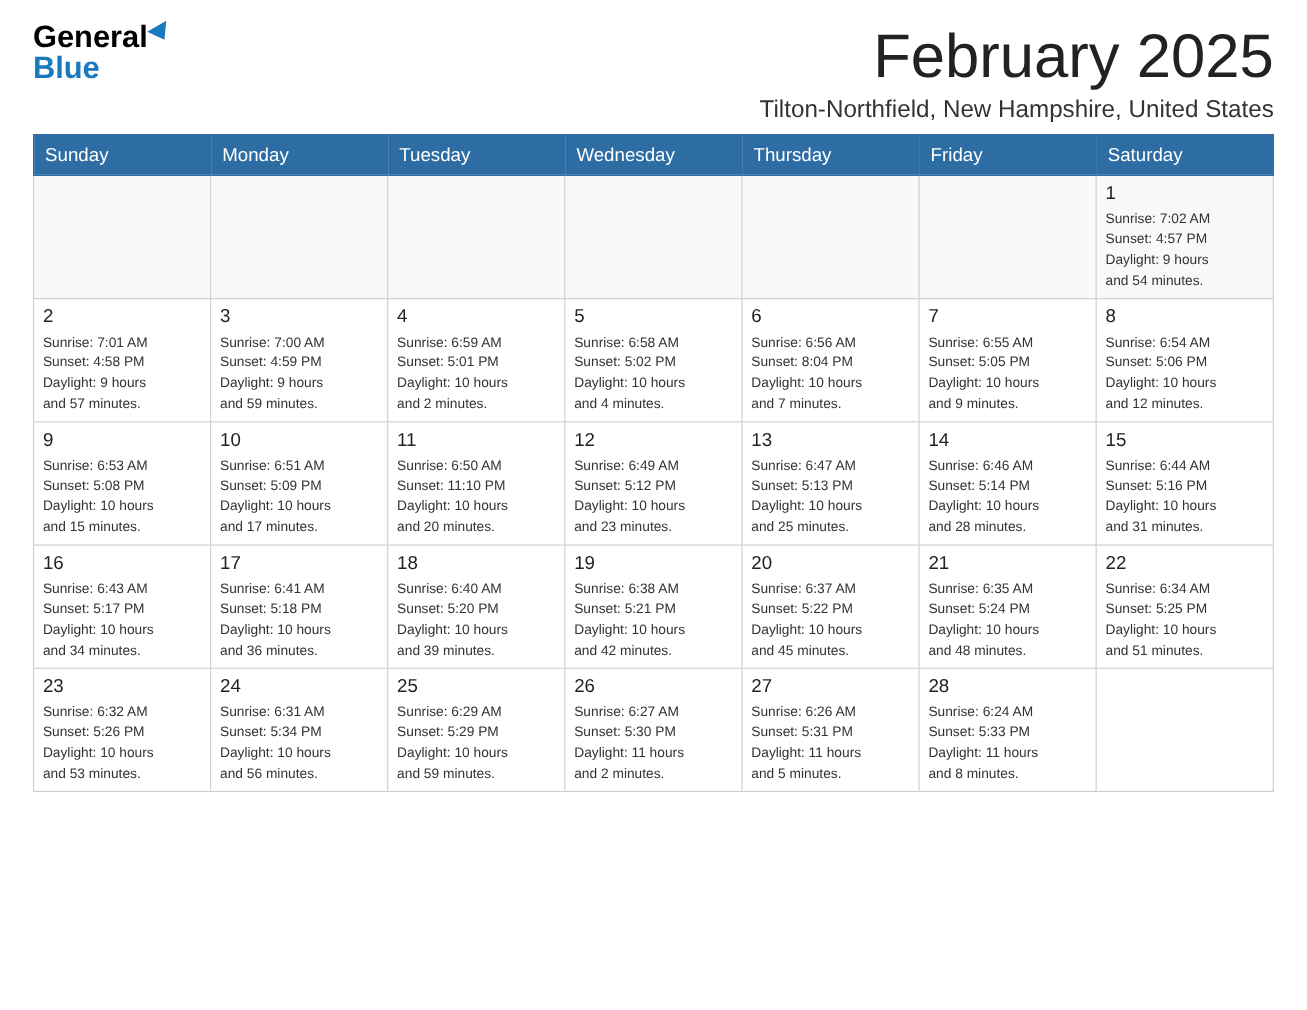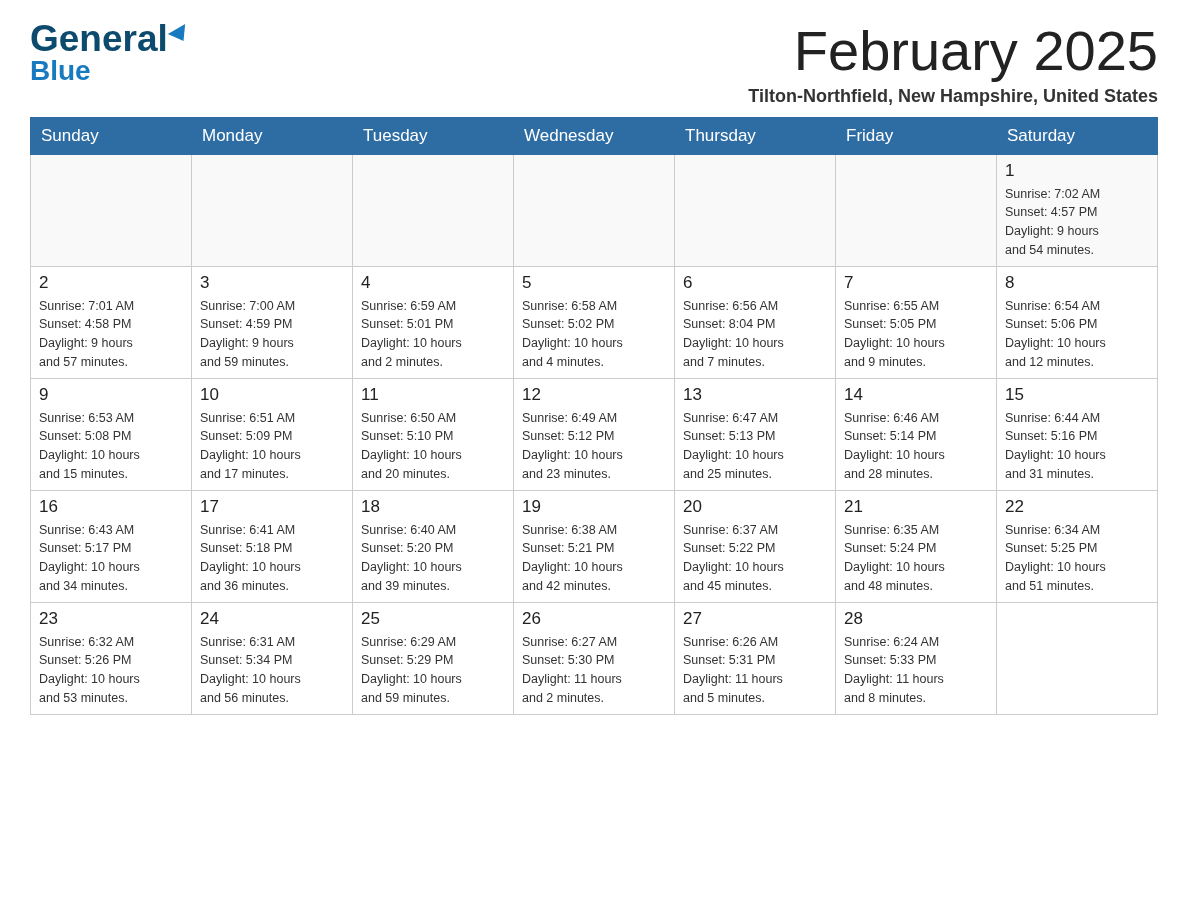--- a/index.html
+++ b/index.html
@@ -15,23 +15,23 @@
       justify-content: space-between;
       align-items: flex-start;
       margin-bottom: 10px;
     }
     .logo {
       display: flex;
       flex-direction: column;
       align-items: flex-start;
     }
     .logo-general {
-      font-size: 37px;
+      font-size: 28px;
       font-weight: bold;
-      color: #0c4a6e;
+      color: #000000;
       line-height: 1;
     }
     .logo-blue {
       font-size: 28px;
       font-weight: bold;
       color: #1a7abf;
       line-height: 1;
     }
     .logo-triangle {
       display: inline-block;
@@ -49,24 +49,23 @@
     .title-area {
       text-align: right;
     }
     .month-title {
       font-size: 56px;
       font-weight: normal;
       color: #222;
       line-height: 1.1;
     }
     .location-title {
-      font-size: 18px;
+      font-size: 22px;
       color: #333;
       margin-top: 4px;
-      font-weight: bold;
     }
     .calendar {
       width: 100%;
       border-collapse: collapse;
       margin-top: 10px;
       padding-left: 12px;
     }
     .calendar th {
       background-color: #2e6da4;
       color: #fff;
@@ -213,21 +212,21 @@
         <td>
           <span class="day-number">10</span>
           <div class="day-info" style="white-space: pre-line;">Sunrise: 6:51 AM
 Sunset: 5:09 PM
 Daylight: 10 hours
 and 17 minutes.</div>
         </td>
         <td>
           <span class="day-number">11</span>
           <div class="day-info" style="white-space: pre-line;">Sunrise: 6:50 AM
-Sunset: 5:10 PM
+Sunset: 11:10 PM
 Daylight: 10 hours
 and 20 minutes.</div>
         </td>
         <td>
           <span class="day-number">12</span>
           <div class="day-info" style="white-space: pre-line;">Sunrise: 6:49 AM
 Sunset: 5:12 PM
 Daylight: 10 hours
 and 23 minutes.</div>
         </td>

